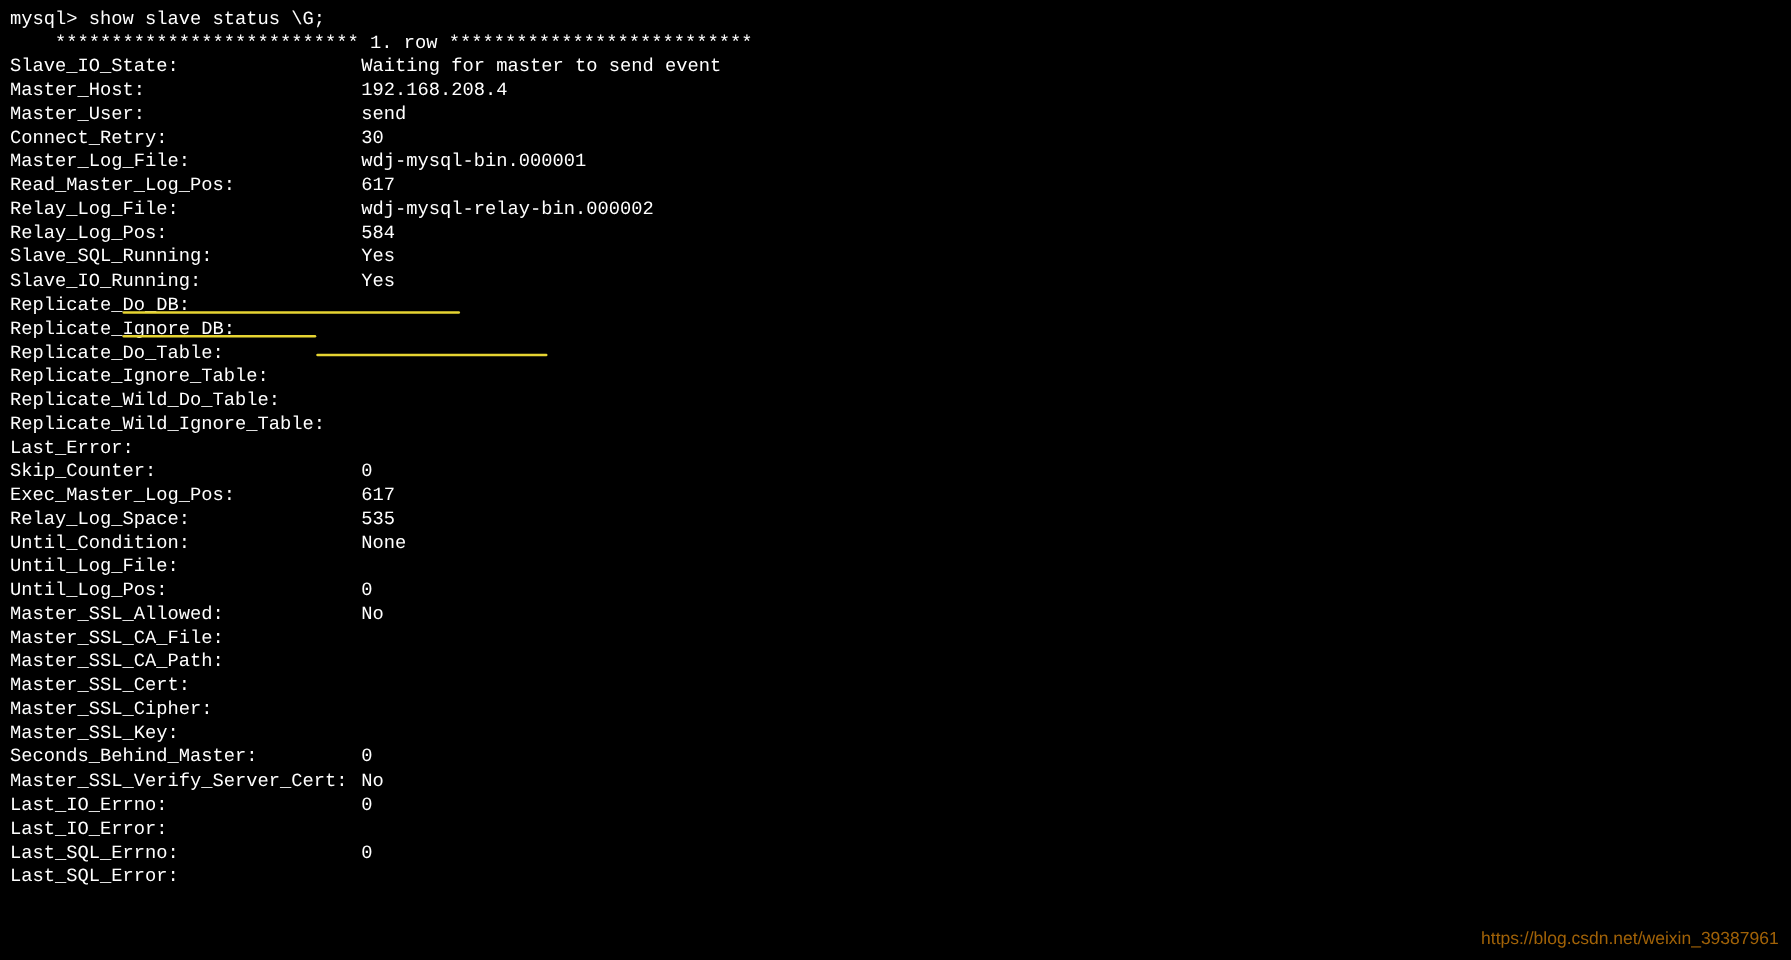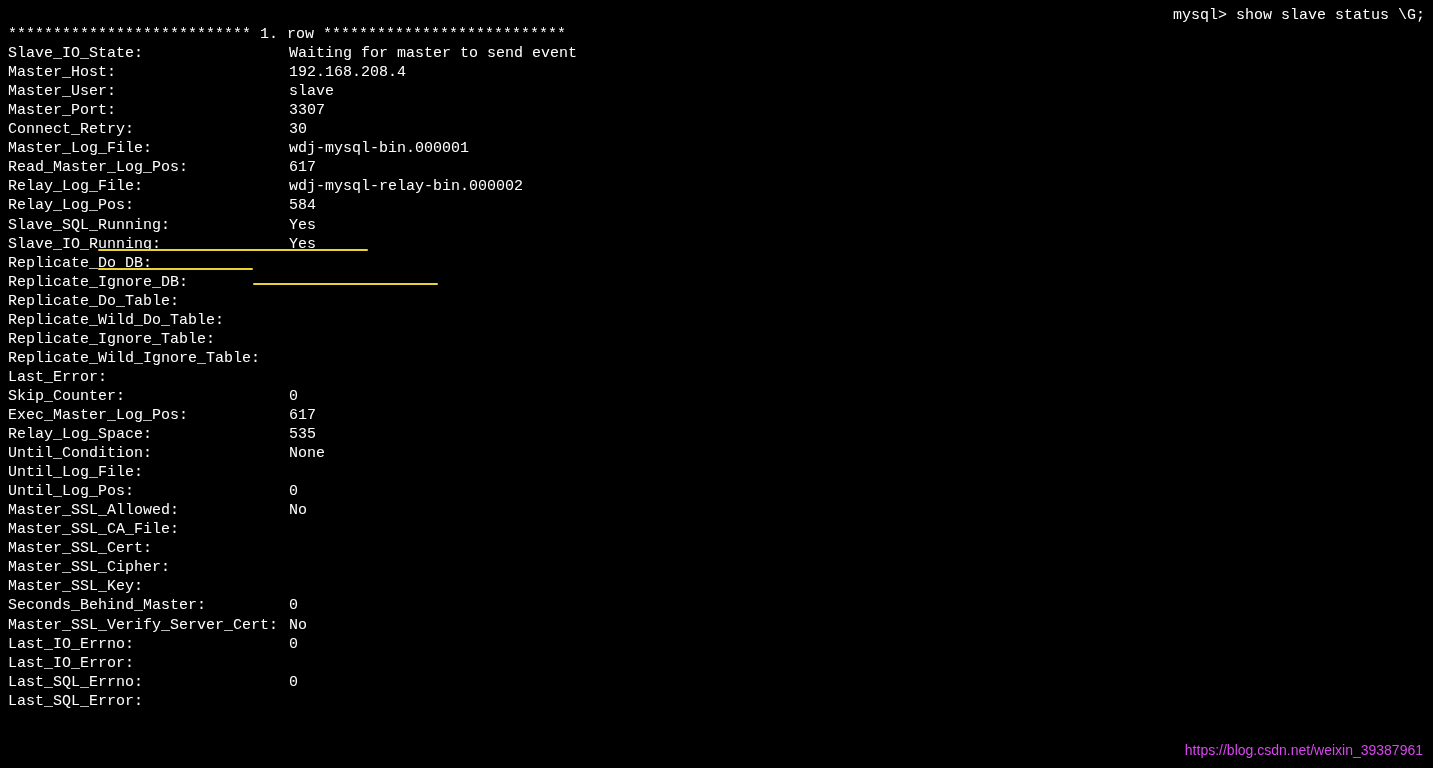--- a/index.html
+++ b/index.html
@@ -14,24 +14,24 @@
       font-size: 15px;
       line-height: 1.27;
       padding: 6px 8px;
       width: 1433px;
       height: 768px;
       position: relative;
       overflow: hidden;
     }
     .prompt-line {
       white-space: pre;
-      text-align: right;
     }
     .row-header {
       white-space: pre;
+      margin-left: 36px;
     }
     .status-line {
       white-space: pre;
       position: relative;
     }
     .label {
       display: inline-block;
       width: 275px;
       text-align: left;
     }
@@ -66,58 +66,58 @@
       width: 185px;
       height: 2px;
       background: #e6d432;
       border-radius: 1px;
       pointer-events: none;
     }
     .watermark {
       position: absolute;
       right: 10px;
       bottom: 8px;
-      color: #d946ef;
+      color: #a16207;
       font-size: 14px;
       font-family: Arial, sans-serif;
     }
   </style>
 </head>
 <body>
 
 <div class="terminal">
   <div class="prompt-line">mysql&gt; show slave status \G;</div>
   <div class="row-header">*************************** 1. row ***************************</div>
   <div id="status-lines">
       <div class="status-line"><span class="label">Slave_IO_State:</span><span class="value">Waiting for master to send event</span></div>
       <div class="status-line"><span class="label">Master_Host:</span><span class="value">192.168.208.4</span></div>
-      <div class="status-line"><span class="label">Master_User:</span><span class="value">slave</span></div>
-      <div class="status-line"><span class="label">Master_Port:</span><span class="value">3307</span></div>
+      <div class="status-line"><span class="label">Master_User:</span><span class="value">send</span></div>
       <div class="status-line"><span class="label">Connect_Retry:</span><span class="value">30</span></div>
       <div class="status-line"><span class="label">Master_Log_File:</span><span class="value">wdj-mysql-bin.000001</span></div>
       <div class="status-line"><span class="label">Read_Master_Log_Pos:</span><span class="value">617</span></div>
       <div class="status-line"><span class="label">Relay_Log_File:</span><span class="value">wdj-mysql-relay-bin.000002</span></div>
       <div class="status-line"><span class="label">Relay_Log_Pos:</span><span class="value">584</span></div>
       <div class="status-line"><span class="label">Slave_SQL_Running:</span><span class="value">Yes</span></div>
       <div class="status-line"><span class="label">Slave_IO_Running:</span><span class="value">Yes</span></div>
       <div class="status-line"><span class="label">Replicate_Do_DB:</span><span class="value"></span></div>
       <div class="status-line"><span class="label">Replicate_Ignore_DB:</span><span class="value"></span></div>
       <div class="status-line"><span class="label">Replicate_Do_Table:</span><span class="value"></span></div>
+      <div class="status-line"><span class="label">Replicate_Ignore_Table:</span><span class="value"></span></div>
       <div class="status-line"><span class="label">Replicate_Wild_Do_Table:</span><span class="value"></span></div>
-      <div class="status-line"><span class="label">Replicate_Ignore_Table:</span><span class="value"></span></div>
       <div class="status-line"><span class="label">Replicate_Wild_Ignore_Table:</span><span class="value"></span></div>
       <div class="status-line"><span class="label">Last_Error:</span><span class="value"></span></div>
       <div class="status-line"><span class="label">Skip_Counter:</span><span class="value">0</span></div>
       <div class="status-line"><span class="label">Exec_Master_Log_Pos:</span><span class="value">617</span></div>
       <div class="status-line"><span class="label">Relay_Log_Space:</span><span class="value">535</span></div>
       <div class="status-line"><span class="label">Until_Condition:</span><span class="value">None</span></div>
       <div class="status-line"><span class="label">Until_Log_File:</span><span class="value"></span></div>
       <div class="status-line"><span class="label">Until_Log_Pos:</span><span class="value">0</span></div>
       <div class="status-line"><span class="label">Master_SSL_Allowed:</span><span class="value">No</span></div>
       <div class="status-line"><span class="label">Master_SSL_CA_File:</span><span class="value"></span></div>
+      <div class="status-line"><span class="label">Master_SSL_CA_Path:</span><span class="value"></span></div>
       <div class="status-line"><span class="label">Master_SSL_Cert:</span><span class="value"></span></div>
       <div class="status-line"><span class="label">Master_SSL_Cipher:</span><span class="value"></span></div>
       <div class="status-line"><span class="label">Master_SSL_Key:</span><span class="value"></span></div>
       <div class="status-line"><span class="label">Seconds_Behind_Master:</span><span class="value">0</span></div>
       <div class="status-line"><span class="label">Master_SSL_Verify_Server_Cert:</span><span class="value">No</span></div>
       <div class="status-line"><span class="label">Last_IO_Errno:</span><span class="value">0</span></div>
       <div class="status-line"><span class="label">Last_IO_Error:</span><span class="value"></span></div>
       <div class="status-line"><span class="label">Last_SQL_Errno:</span><span class="value">0</span></div>
       <div class="status-line"><span class="label">Last_SQL_Error:</span><span class="value"></span></div>
     </div>

